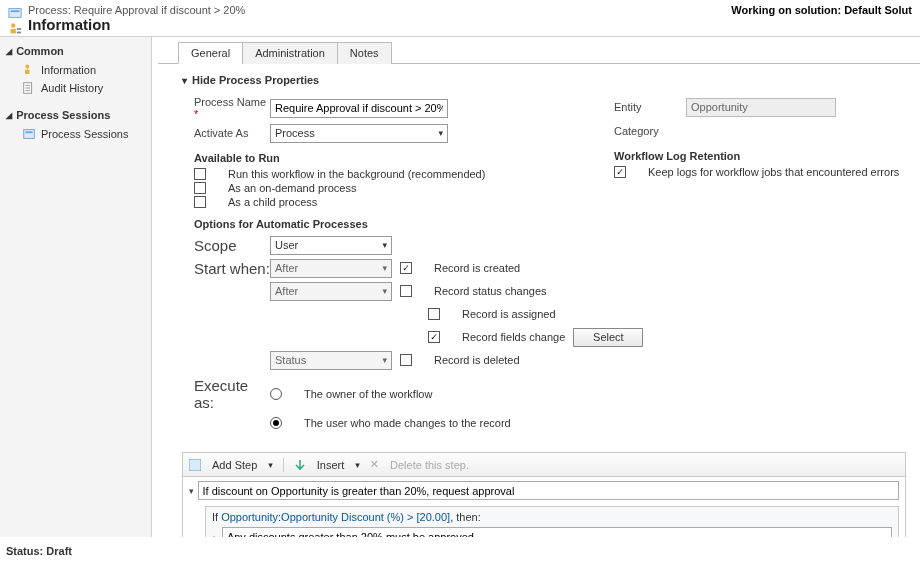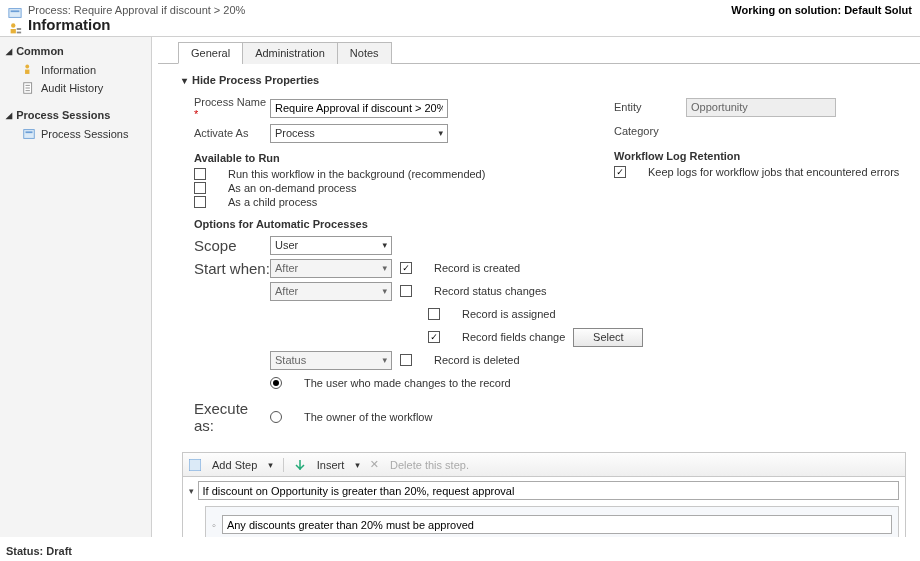--- a/index.html
+++ b/index.html
@@ -405,32 +405,32 @@
           <span class="og-lbl"></span>
           <div class="sel og-sel sel-disabled">
             <span>Status</span>
               <span class="caret">▾</span>
           </div>
           <div class="chk-row" style="margin-left:8px;">
             <span class="chk"></span>
               <span>Record is deleted</span>
           </div>
         </div>
+        <div class="og-row" style="margin-top:6px;">
+          <span class="og-lbl">Execute as:</span>
+          <div class="chk-row">
+            <span class="rad"></span>
+              <span>The owner of the workflow</span>
+          </div>
+        </div>
         <div class="og-row">
           <span class="og-lbl"></span>
           <div class="chk-row">
             <span class="rad sel-on"></span>
               <span>The user who made changes to the record</span>
-          </div>
-        </div>
-        <div class="og-row" style="margin-top:6px;">
-          <span class="og-lbl">Execute as:</span>
-          <div class="chk-row">
-            <span class="rad"></span>
-              <span>The owner of the workflow</span>
           </div>
         </div>
       </div>
 
       <div class="step-toolbar">
         <div class="tbtn">
           <svg width="12" height="12" viewBox="0 0 12 12">
               <rect x="0" y="0" width="12" height="12" fill="#dbeaf7" stroke="#6b9ed6"></rect>
             </svg>
           <span>Add Step</span>
@@ -448,20 +448,23 @@
           <span>✕</span>
           <span>Delete this step.</span>
         </div>
       </div>
       <div class="step-box">
         <div class="step-row1">
           <span class="tri">▾</span>
           <input type="text" class="step-desc" value="If discount on Opportunity is greater than 20%, request approval" style="">
         </div>
         <div class="cond-block">
+          <div class="cond-line">
+            <span>If </span><span class="cond-link">Opportunity:Opportunity Discount (%) &gt; [20.00]</span><span>, then:</span>
+          </div>
           <div class="inner-row">
             <span style="color:#888;">◦</span>
             <input type="text" class="inner-desc" value="Any discounts greater than 20% must be approved" style="">
           </div>
 
         </div>
       </div>
 
     </div>
   </div>

